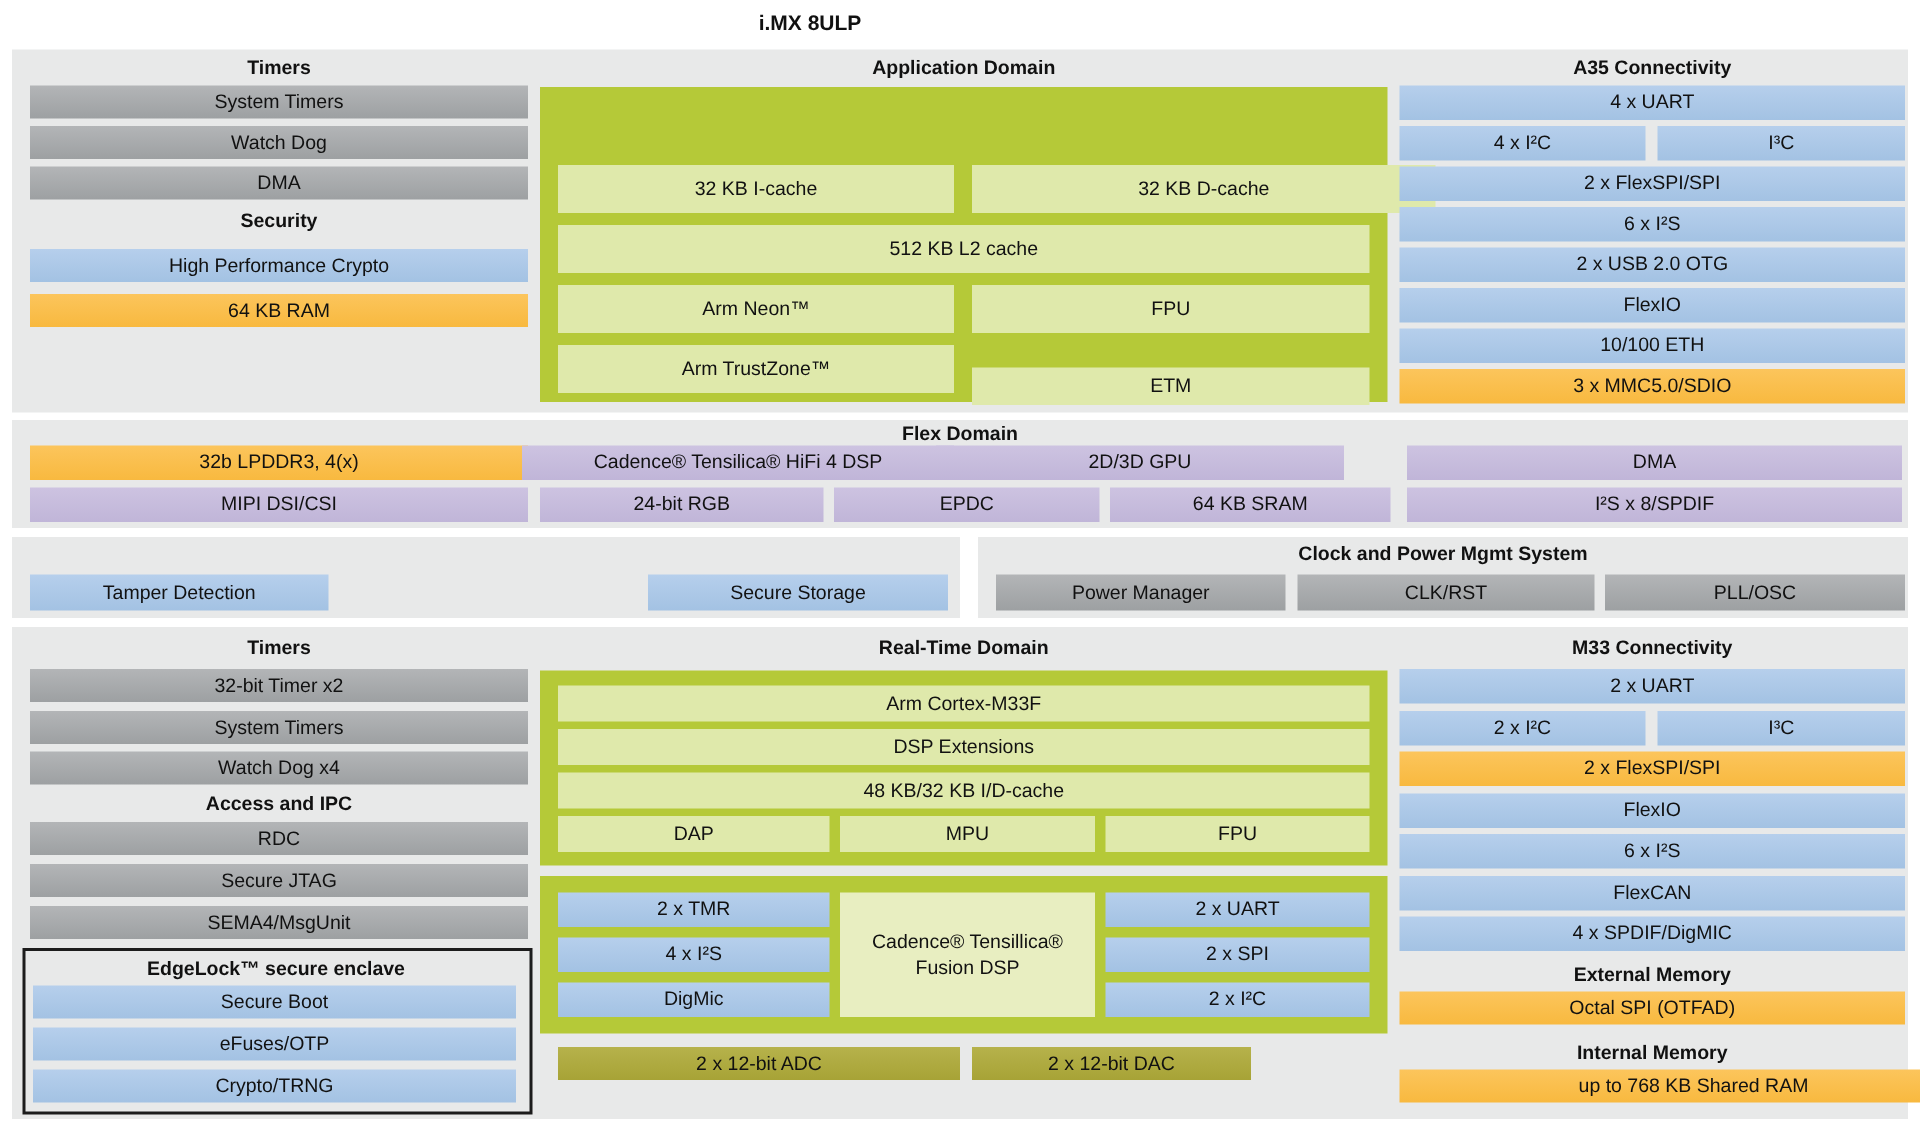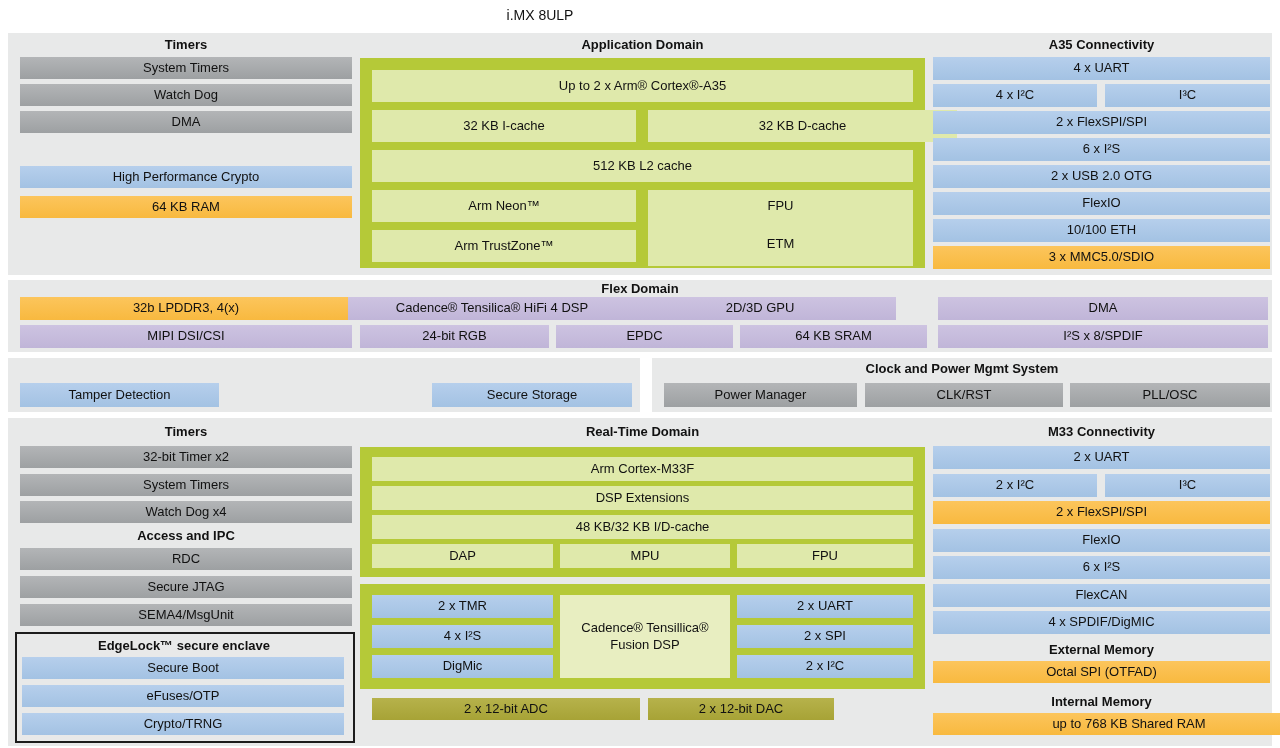--- a/index.html
+++ b/index.html
@@ -1,19 +1,19 @@
 <!DOCTYPE html>
 <html><head>
 <meta charset="utf-8">
 <style>
   html,body{margin:0;padding:0;background:#fff}
   #root{position:relative;width:1280px;height:748px;background:#ffffff;
         font-family:"Liberation Sans",sans-serif;color:#111;overflow:hidden}
   .title{position:absolute;left:0;top:7px;width:1080px;text-align:center;
-         font-weight:normal;font-size:14px}
+         font-weight:bold;font-size:14px}
   .panel{position:absolute;background:#e8e9e9}
   .hdr{position:absolute;font-weight:bold;font-size:13px;text-align:center;line-height:16px}
   .box{position:absolute;display:flex;align-items:center;justify-content:center;
        font-size:13px;line-height:1.1;text-align:center;white-space:nowrap}
   .gray  {background:linear-gradient(#b3b5b7,#9da0a2)}
   .blue  {background:linear-gradient(#b6cfec,#a3c2e3)}
   .orange{background:linear-gradient(#fcc55c,#f8b93f)}
   .purple{background:linear-gradient(#cdc3e1,#c0b5d8)}
   .olive {background:linear-gradient(#b6b24b,#a7a336)}
   .lime  {position:absolute;background:#b5c938}
@@ -34,32 +34,32 @@
   <div class="panel" style="left:652px;top:358px;width:620px;height:54px"></div>
   <div class="panel" style="left:8px;top:418px;width:1264px;height:328px"></div>
 
   <div class="hdr" style="left:20px;top:37px;width:332px">Timers</div>
   <div class="hdr" style="left:360px;top:37px;width:565px">Application Domain</div>
   <div class="hdr" style="left:933px;top:37px;width:337px">A35 Connectivity</div>
 
   <div class="box gray" style="left:20px;top:57px;width:332px;height:22px">System Timers</div>
   <div class="box gray" style="left:20px;top:84px;width:332px;height:22px">Watch Dog</div>
   <div class="box gray" style="left:20px;top:111px;width:332px;height:22px">DMA</div>
+  <div class="hdr" style="left:20px;top:139px;width:332px">Security</div>
   <div class="box blue" style="left:20px;top:166px;width:332px;height:22px">High Performance Crypto</div>
   <div class="box orange" style="left:20px;top:196px;width:332px;height:22px">64 KB RAM</div>
 
   <div class="lime" style="left:360px;top:58px;width:565px;height:210px"></div>
-  <div class="box lg" style="left:372px;top:70px;width:541px;height:32px">Up to 2 x Arm® Cortex®-A35</div>
   <div class="box lg" style="left:372px;top:110px;width:264px;height:32px">32 KB I-cache</div>
   <div class="box lg" style="left:648px;top:110px;width:309px;height:32px">32 KB D-cache</div>
   <div class="box lg" style="left:372px;top:150px;width:541px;height:32px">512 KB L2 cache</div>
   <div class="box lg" style="left:372px;top:190px;width:264px;height:32px">Arm Neon™</div>
   <div class="box lg" style="left:648px;top:190px;width:265px;height:32px">FPU</div>
   <div class="box lg" style="left:372px;top:230px;width:264px;height:32px">Arm TrustZone™</div>
-  <div class="box lg" style="left:648px;top:222px;width:265px;height:44px">ETM</div>
+  <div class="box lg" style="left:648px;top:245px;width:265px;height:25px">ETM</div>
 
   <div class="box blue" style="left:933px;top:57px;width:337px;height:23px">4 x UART</div>
   <div class="box blue" style="left:933px;top:84px;width:164px;height:23px">4 x I²C</div>
   <div class="box blue" style="left:1105px;top:84px;width:165px;height:23px">I³C</div>
   <div class="box blue" style="left:933px;top:111px;width:337px;height:23px">2 x FlexSPI/SPI</div>
   <div class="box blue" style="left:933px;top:138px;width:337px;height:23px">6 x I²S</div>
   <div class="box blue" style="left:933px;top:165px;width:337px;height:23px">2 x USB 2.0 OTG</div>
   <div class="box blue" style="left:933px;top:192px;width:337px;height:23px">FlexIO</div>
   <div class="box blue" style="left:933px;top:219px;width:337px;height:23px">10/100 ETH</div>
   <div class="box orange" style="left:933px;top:246px;width:337px;height:23px">3 x MMC5.0/SDIO</div>

